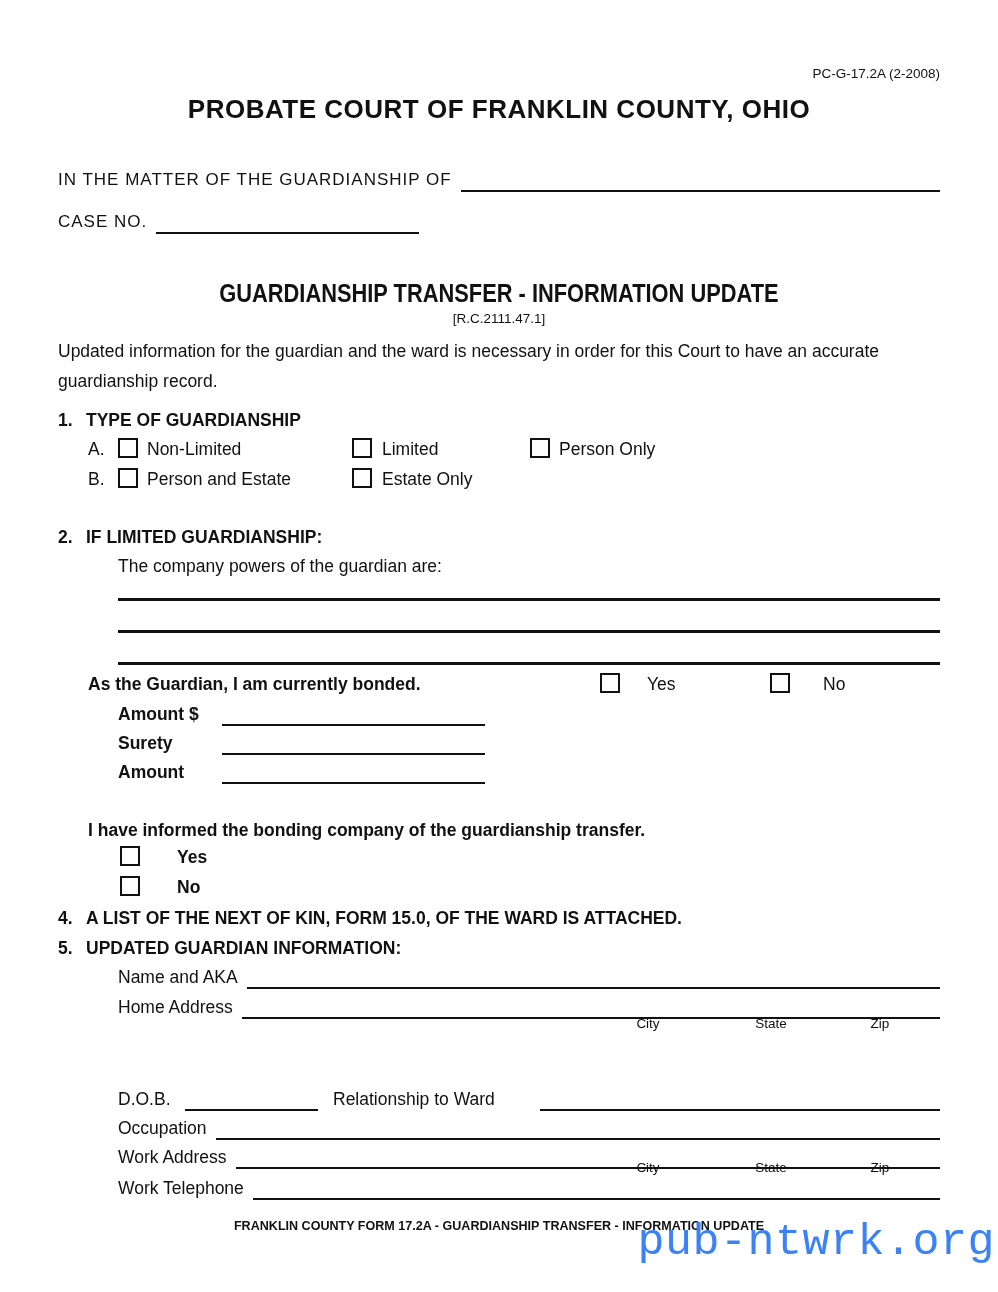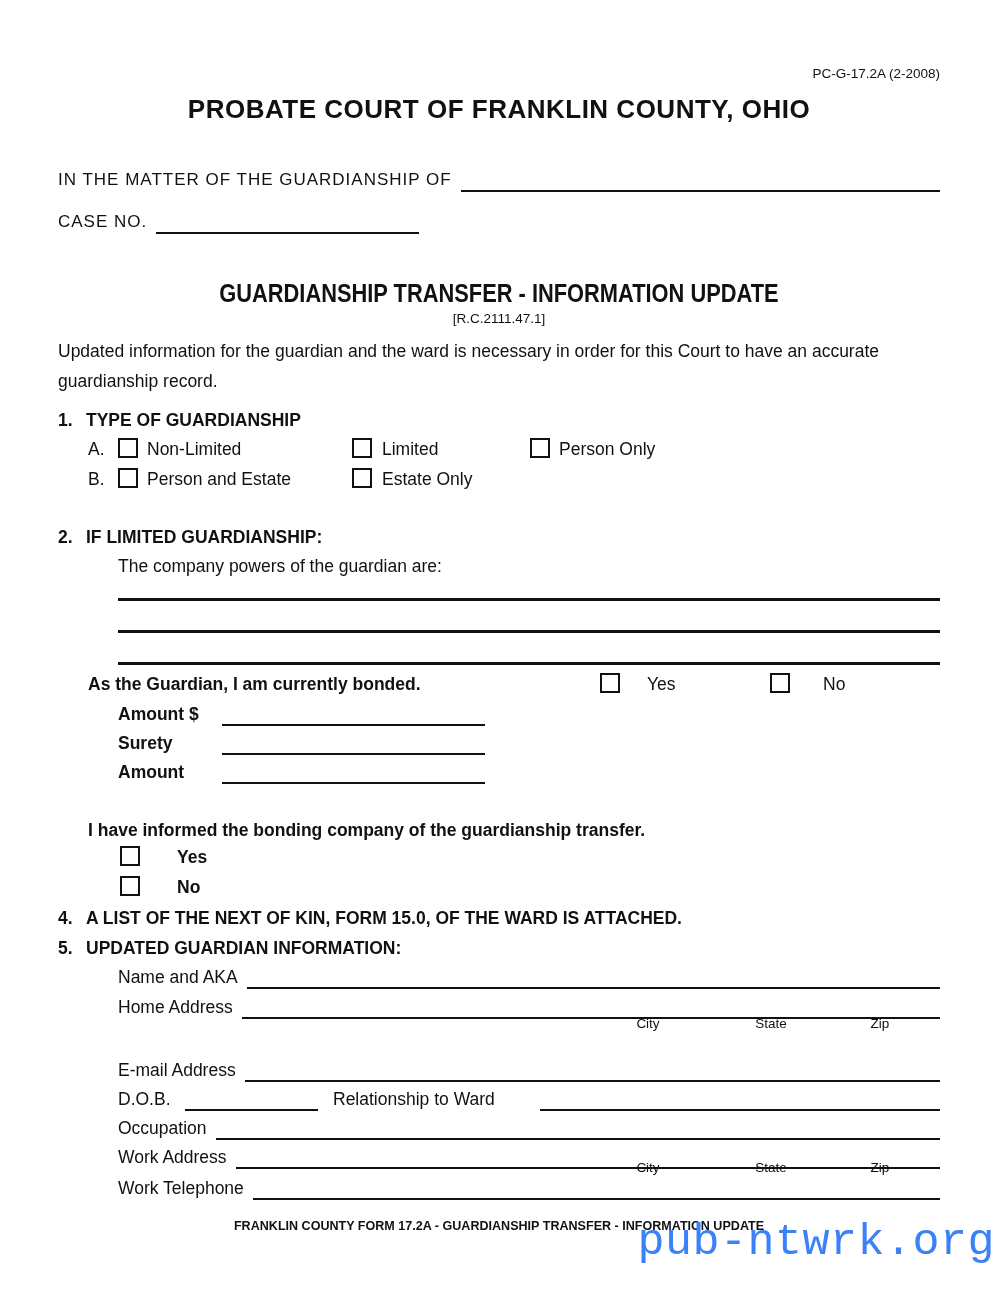--- a/index.html
+++ b/index.html
@@ -164,24 +164,20 @@
     <span class="fl"></span>
   </div>
 
   <div class="row" style="top:1016px;height:16px;">
     <span class="csz" style="left:590px;">City</span>
     <span class="csz" style="left:713px;">State</span>
     <span class="csz" style="left:822px;">Zip</span>
   </div>
 
 
-  <div class="row frow" style="top:1058px;padding-left:60px;">
-    <span class="lbl">E-mail Address</span>
-    <span class="fl"></span>
-  </div>
 
   <div class="row" style="top:1087px;height:24px;">
     <span class="abs" style="left:60px;">D.O.B.</span>
     <span class="uline" style="left:127px;width:133px;"></span>
     <span class="abs" style="left:275px;">Relationship to Ward</span>
     <span class="uline" style="left:482px;right:0;"></span>
   </div>
 
   <div class="row frow" style="top:1116px;padding-left:60px;">
     <span class="lbl">Occupation</span>

